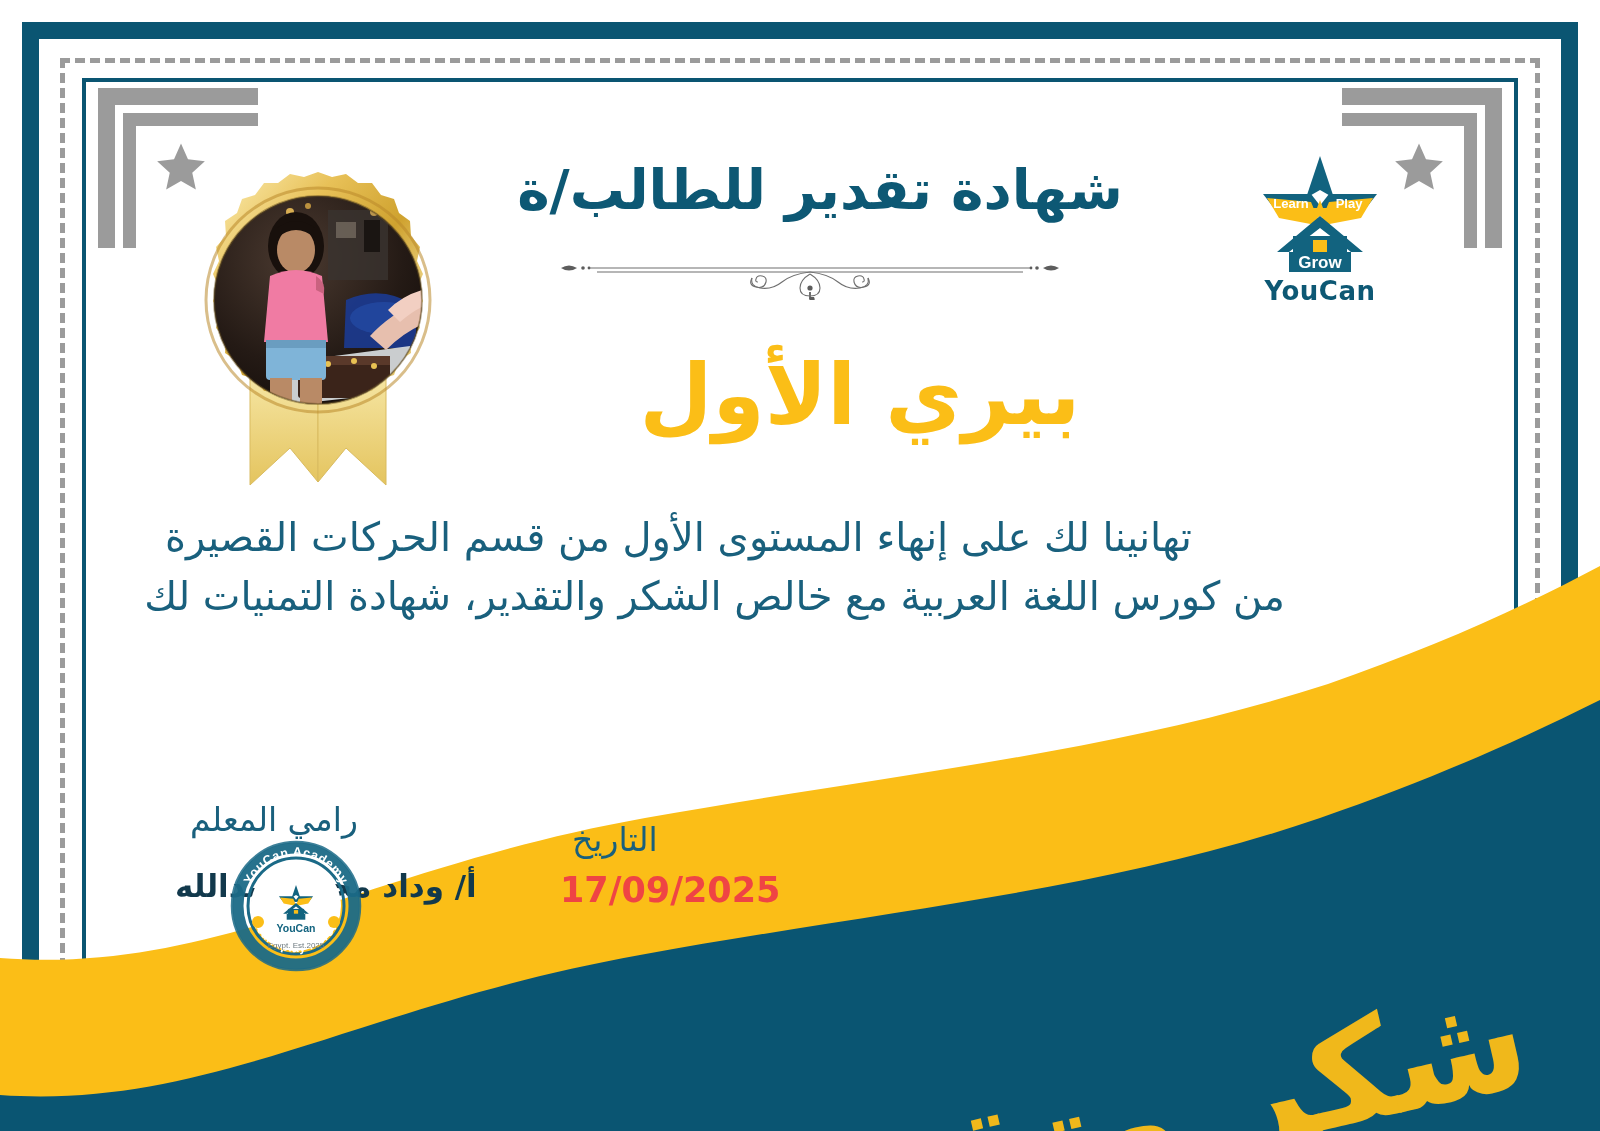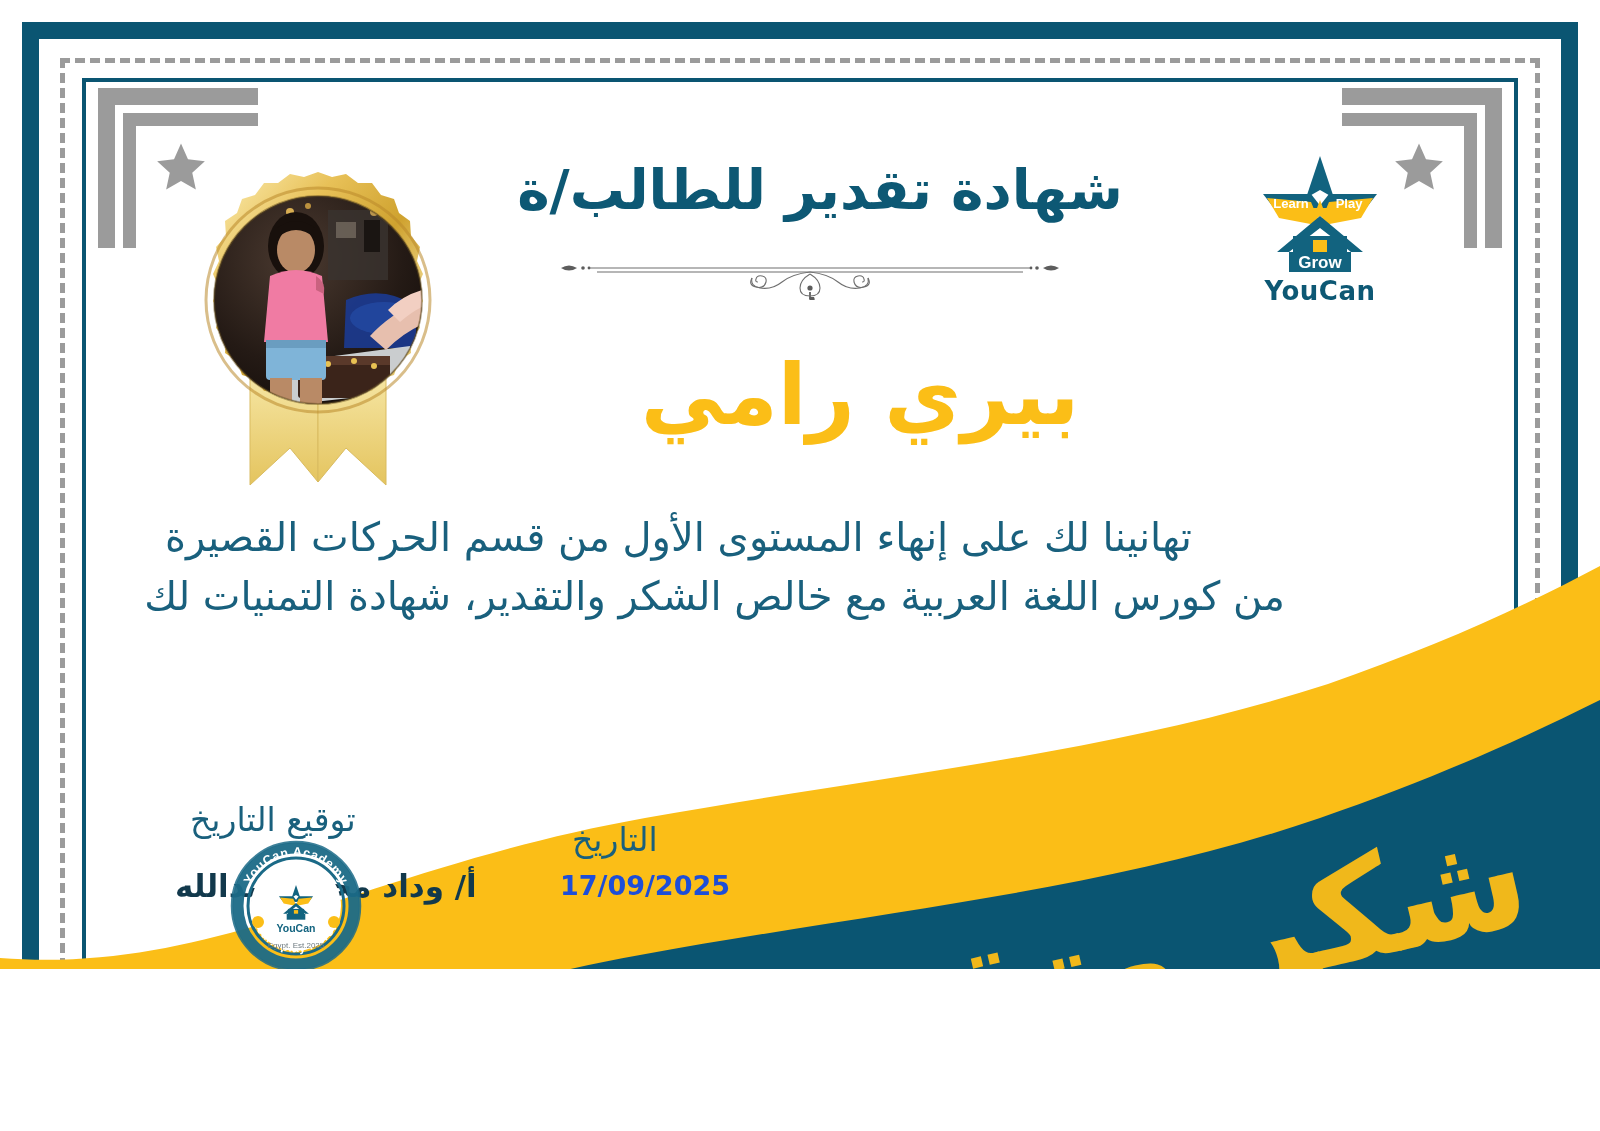--- a/index.html
+++ b/index.html
@@ -4,21 +4,21 @@
 <title>Certificate</title>
 <style>
   html, body {
     margin: 0;
     padding: 0;
     background: #ffffff;
   }
   #cert {
     position: relative;
     width: 1600px;
-    height: 969px;
+    height: 1131px;
     overflow: hidden;
     background: #ffffff;
     font-family: "DejaVu Sans", "Liberation Sans", sans-serif;
   }
 
   
   .frame-outer {
     position: absolute;
     left: 22px; top: 22px;
     width: 1556px; height: 1087px;
@@ -161,21 +161,21 @@
   }
   .foot-value {
     position: absolute;
     color: #12394c;
     font-size: 30px;
     font-weight: 700;
     direction: rtl;
     white-space: nowrap;
   }
   .lbl-date      { left: 572px; top: 820px; }
-  .val-date      { left: 560px; top: 870px; color:#1d4ed8; font-size:27px; direction:ltr;}
+  .val-date      { left: 560px; top: 870px; color:#ef4444; font-size:35px; direction:ltr;}
   .lbl-sign      { left: 190px; top: 800px; }
   .val-sign      { left: 175px; top: 868px; font-size: 31px; }
 
   
   .stamp {
     position: absolute;
     left: 228px;
     top: 838px;
     width: 136px;
     height: 136px;
@@ -349,35 +349,35 @@
       <rect x="58" y="88" width="14" height="18" fill="#fbbe17"></rect>
 
       <rect x="34" y="100" width="62" height="20" fill="#12637f"></rect>
       <text x="65" y="116" font-family="'Liberation Sans',sans-serif" font-size="17" font-weight="700" fill="#ffffff" text-anchor="middle">Grow</text>
       <text x="36" y="56" font-family="'Liberation Sans',sans-serif" font-size="13" font-weight="700" fill="#ffffff" text-anchor="middle">Learn</text>
       <text x="94" y="56" font-family="'Liberation Sans',sans-serif" font-size="13" font-weight="700" fill="#ffffff" text-anchor="middle">Play</text>
     </svg>
     <div class="logo-word">YouCan</div>
   </div>
 
-  <div class="student-name">بيري رامي</div>
+  <div class="student-name">بيري الأول</div>
 
   <div class="body-text">
     <span class="ln">تهانينا لك على إنهاء المستوى الأول من قسم الحركات القصيرة</span>
     <span class="ln">من كورس اللغة العربية مع خالص الشكر والتقدير، شهادة التمنيات لك</span>
   </div>
 
   <svg class="wave" viewBox="0 0 1600 1131" preserveAspectRatio="none">
     <path d="M0,995 C210,1010 360,905 640,855 C900,808 1110,790 1320,718 C1430,680 1520,640 1600,600 L1600,1131 L0,1131 Z" fill="#0a5572"></path>
     <path d="M0,958 C215,975 365,868 645,818 C905,772 1118,752 1328,684 C1438,646 1525,606 1600,566 L1600,700 C1520,740 1430,780 1320,818 C1110,890 900,908 640,955 C360,1005 210,1110 0,1095 Z" fill="#fbbe17"></path>
   </svg>
 
   <div class="foot-label lbl-date">التاريخ</div>
   <div class="foot-value val-date">17/09/2025</div>
-  <div class="foot-label lbl-sign">توقيع التاريخ</div>
+  <div class="foot-label lbl-sign">رامي المعلم</div>
   <div class="foot-value val-sign">أ/ وداد محمد عبدالله</div>
 
   <svg class="stamp" viewBox="0 0 136 136">
     <defs>
       <path id="arcTop" d="M 18,68 A 50,50 0 0 1 118,68" fill="none"></path>
       <path id="arcBot" d="M 22,68 A 46,46 0 0 0 114,68" fill="none"></path>
     </defs>
     <circle cx="68" cy="68" r="64" fill="none" stroke="#1b6a87" stroke-width="2.5" opacity="0.85"></circle>
     <circle cx="68" cy="68" r="58" fill="none" stroke="#1b6a87" stroke-width="11" opacity="0.95"></circle>
     <circle cx="68" cy="68" r="48" fill="none" stroke="#1b6a87" stroke-width="3"></circle>

